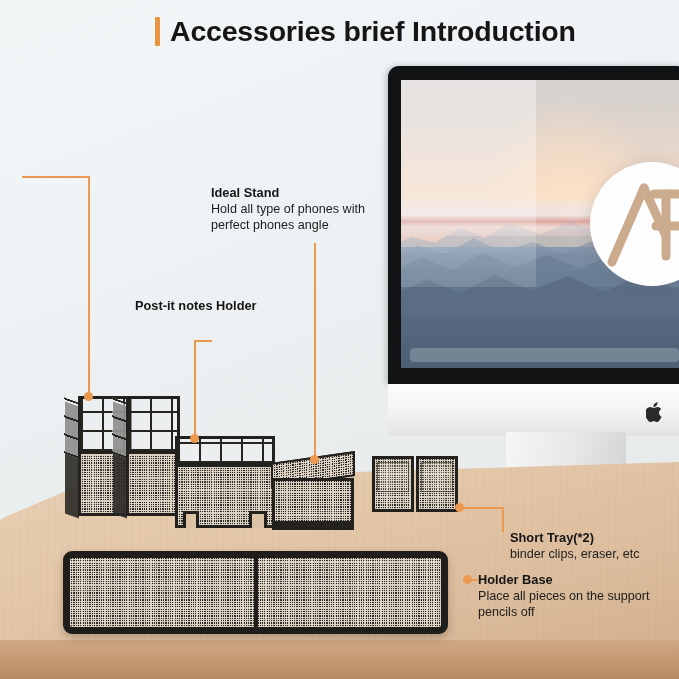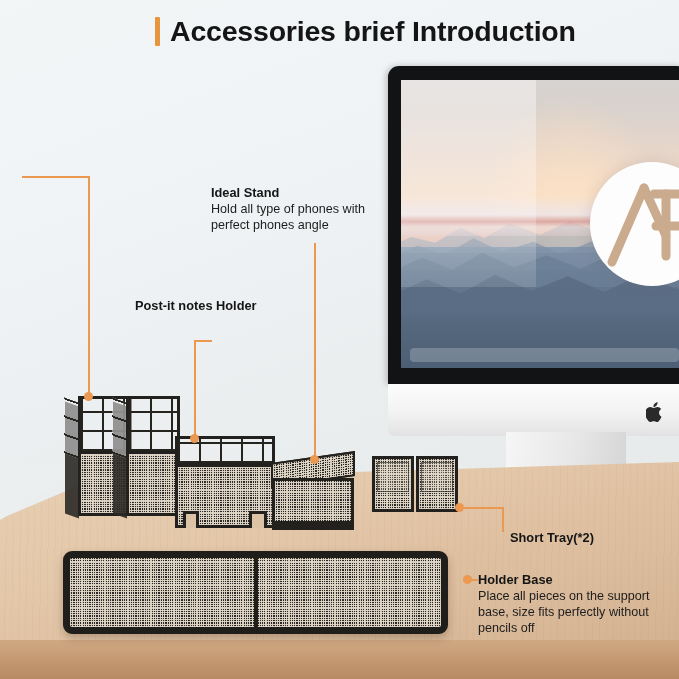--- a/index.html
+++ b/index.html
@@ -486,27 +486,27 @@
 
   <div class="callout" style="left:135px; top:298px;">
     <p class="co-title">Post-it notes Holder</p>
   </div>
   <div class="lead lead-h" style="left:194px; top:340px; width:18px;"></div>
   <div class="lead lead-v" style="left:194px; top:340px; height:100px;"></div>
   <div class="dot" style="left:190px; top:434px;"></div>
 
   <div class="callout" style="left:510px; top:494px;margin-top:36px;">
     <p class="co-title">Short Tray(*2)</p>
+    <p class="co-desc">binder clips, eraser, etc</p>
   </div>
   <div class="lead lead-h" style="left:462px; top:507px; width:42px;"></div>
   <div class="lead lead-v" style="left:502px; top:507px; height:25px;"></div>
   <div class="dot" style="left:455px; top:503px;"></div>
 
   <div class="callout" style="left:478px; top:572px;">
     <p class="co-title">Holder Base</p>
     <p class="co-desc">Place all pieces on the support</p>
-    <p class="co-desc">base, size fits perfectly without</p>
     <p class="co-desc">pencils off</p>
   </div>
   <div class="lead lead-h" style="left:470px; top:579px; width:8px;"></div>
   <div class="dot" style="left:463px; top:575px;"></div>
 
 </div>
 
 </body></html>

